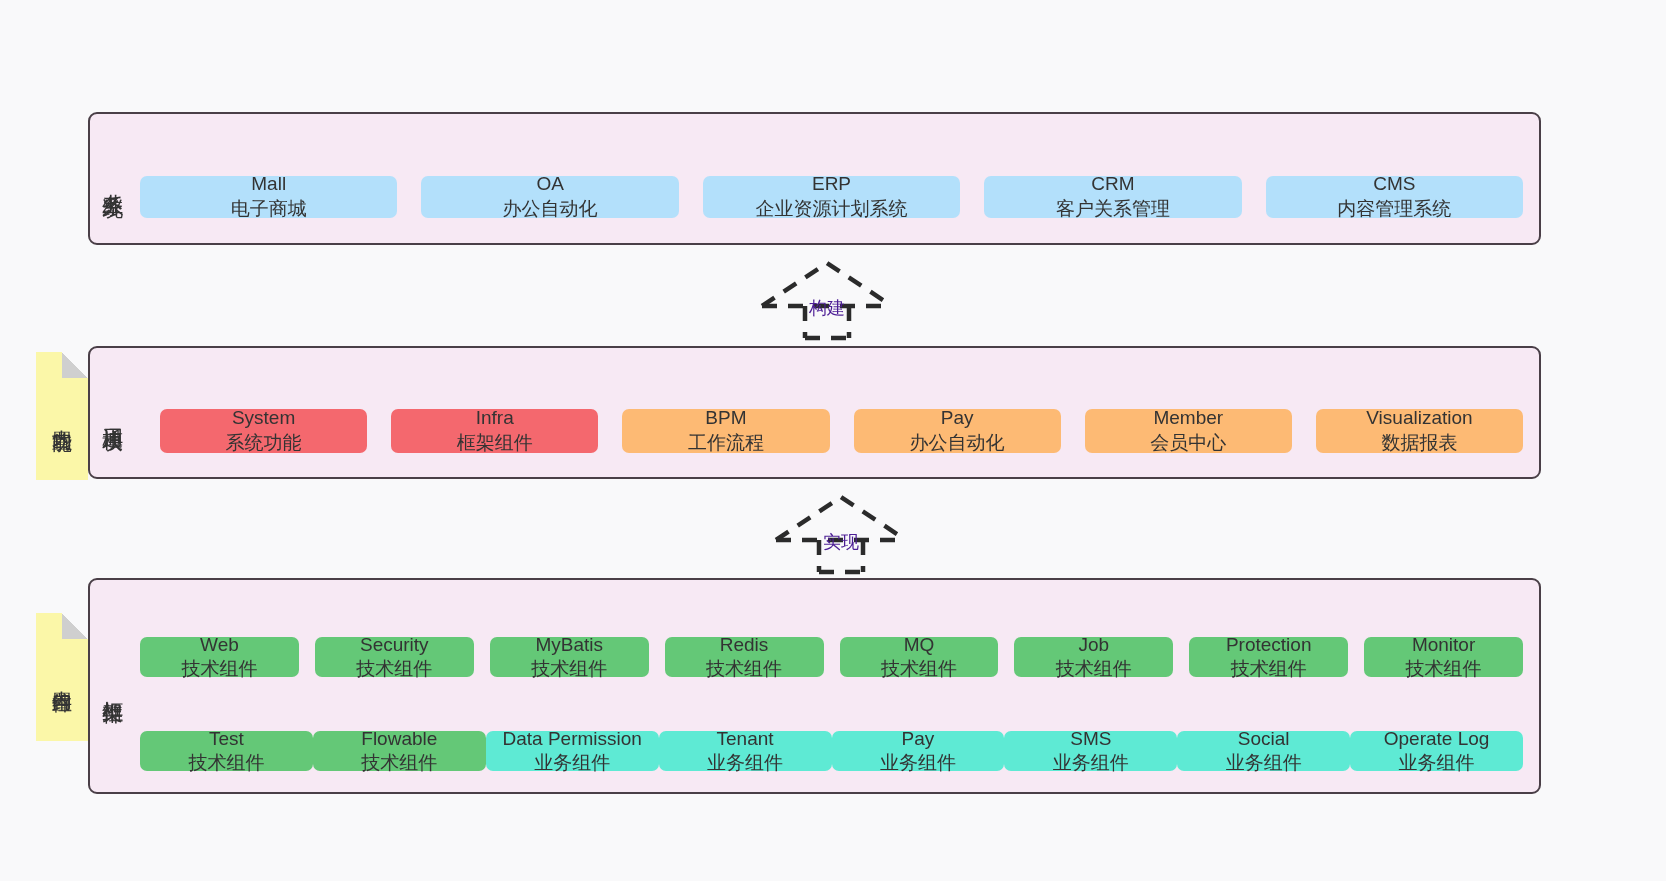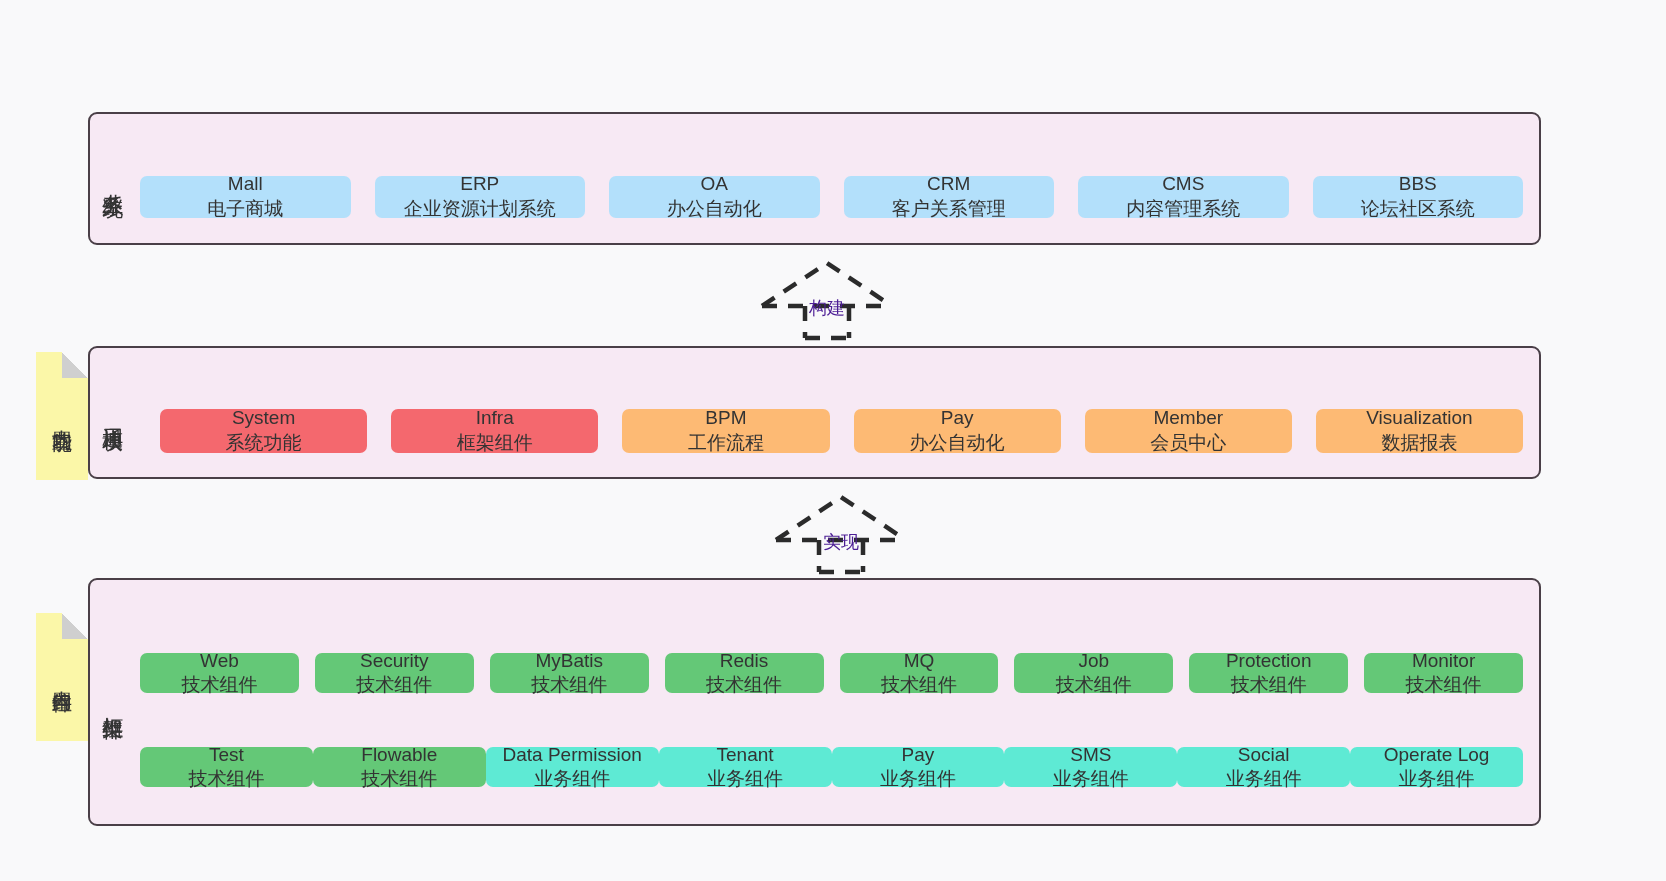--- a/index.html
+++ b/index.html
@@ -130,38 +130,34 @@
 
 <div class="layer" style="left:88px; top:112px; width:1453px; height:133px;">
   <div class="layer-label">业务系统</div>
   <div class="layer-body">
     <div class="row" style="height:78px;">
       <div class="cell c-blue">
         <span class="t1">Mall</span>
         <span class="t2">电子商城</span>
       </div>
       <div class="cell c-blue">
+        <span class="t1">OA</span>
+        <span class="t2">办公自动化</span>
+      </div>
+      <div class="cell c-blue">
         <span class="t1">ERP</span>
         <span class="t2">企业资源计划系统</span>
       </div>
       <div class="cell c-blue">
-        <span class="t1">OA</span>
-        <span class="t2">办公自动化</span>
-      </div>
-      <div class="cell c-blue">
         <span class="t1">CRM</span>
         <span class="t2">客户关系管理</span>
       </div>
       <div class="cell c-blue">
         <span class="t1">CMS</span>
         <span class="t2">内容管理系统</span>
-      </div>
-      <div class="cell c-blue">
-        <span class="t1">BBS</span>
-        <span class="t2">论坛社区系统</span>
       </div>
     </div>
   </div>
 </div>
 
 <div class="arrow" style="left:758px; top:258px; width:138px; height:82px;">
   <svg width="138" height="82" viewBox="0 0 138 82" fill="none">
     <path d="M4 48 L69 5 L134 48" stroke="#2b2b2b" stroke-width="4.5" stroke-dasharray="15 11" stroke-linecap="butt" fill="none"></path>
     <path d="M4 48 L134 48" stroke="#2b2b2b" stroke-width="4.5" stroke-dasharray="15 11" fill="none"></path>
     <path d="M47 48 L47 80 M91 48 L91 80 M47 80 L91 80" stroke="#2b2b2b" stroke-width="4.5" stroke-dasharray="15 11" fill="none"></path>
@@ -211,21 +207,21 @@
     <path d="M4 48 L134 48" stroke="#2b2b2b" stroke-width="4.5" stroke-dasharray="15 11" fill="none"></path>
     <path d="M47 48 L47 80 M91 48 L91 80 M47 80 L91 80" stroke="#2b2b2b" stroke-width="4.5" stroke-dasharray="15 11" fill="none"></path>
   </svg>
   <div class="arrow-label" style="top:38px;">实现</div>
 </div>
 
 <div class="sticky" style="left:36px; top:613px; width:52px; height:128px;">
   <span>内置组件</span>
 </div>
 
-<div class="layer" style="left:88px; top:578px; width:1453px; height:248px;">
+<div class="layer" style="left:88px; top:578px; width:1453px; height:216px;">
   <div class="layer-label">框架组件</div>
   <div class="layer-body" style="gap:18px;">
 
     <div class="row" style="height:76px; gap:16px;">
       <div class="cell c-green">
         <span class="t1">Web</span>
         <span class="t2">技术组件</span>
       </div>
       <div class="cell c-green">
         <span class="t1">Security</span>

